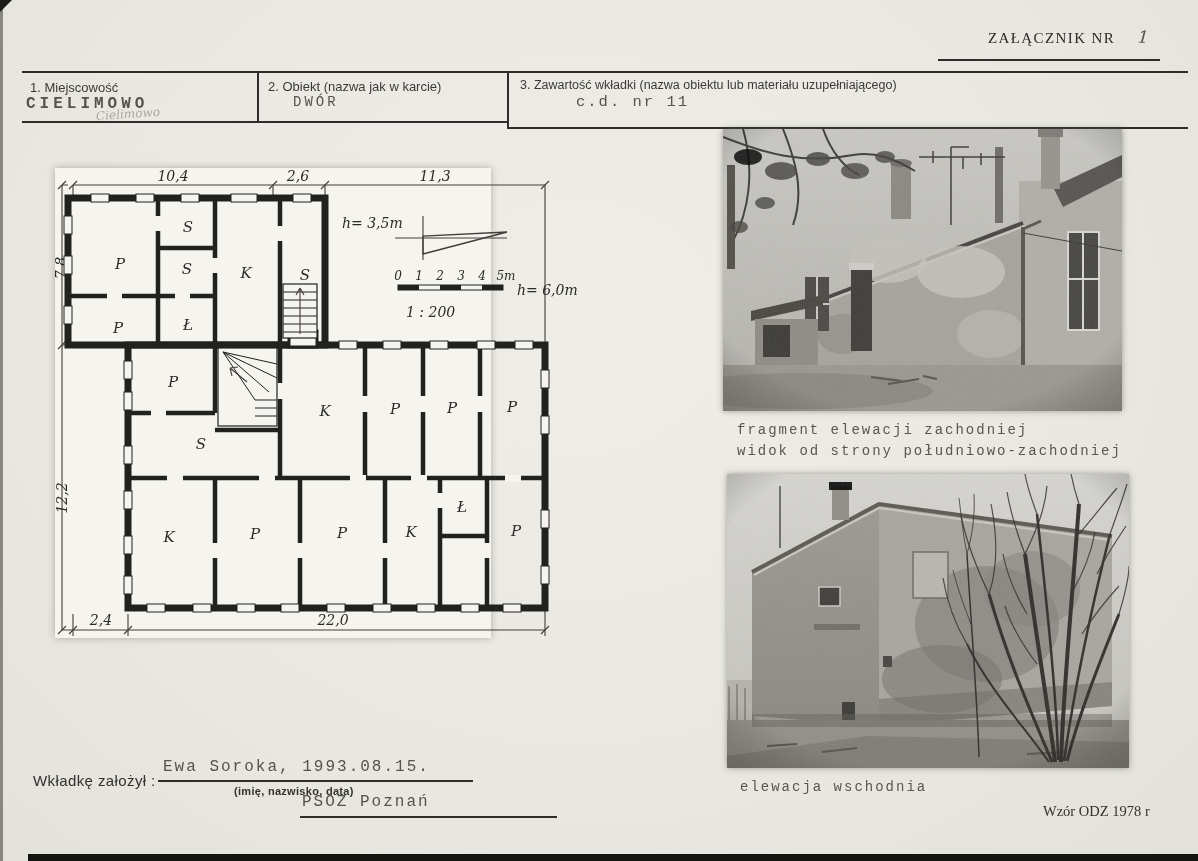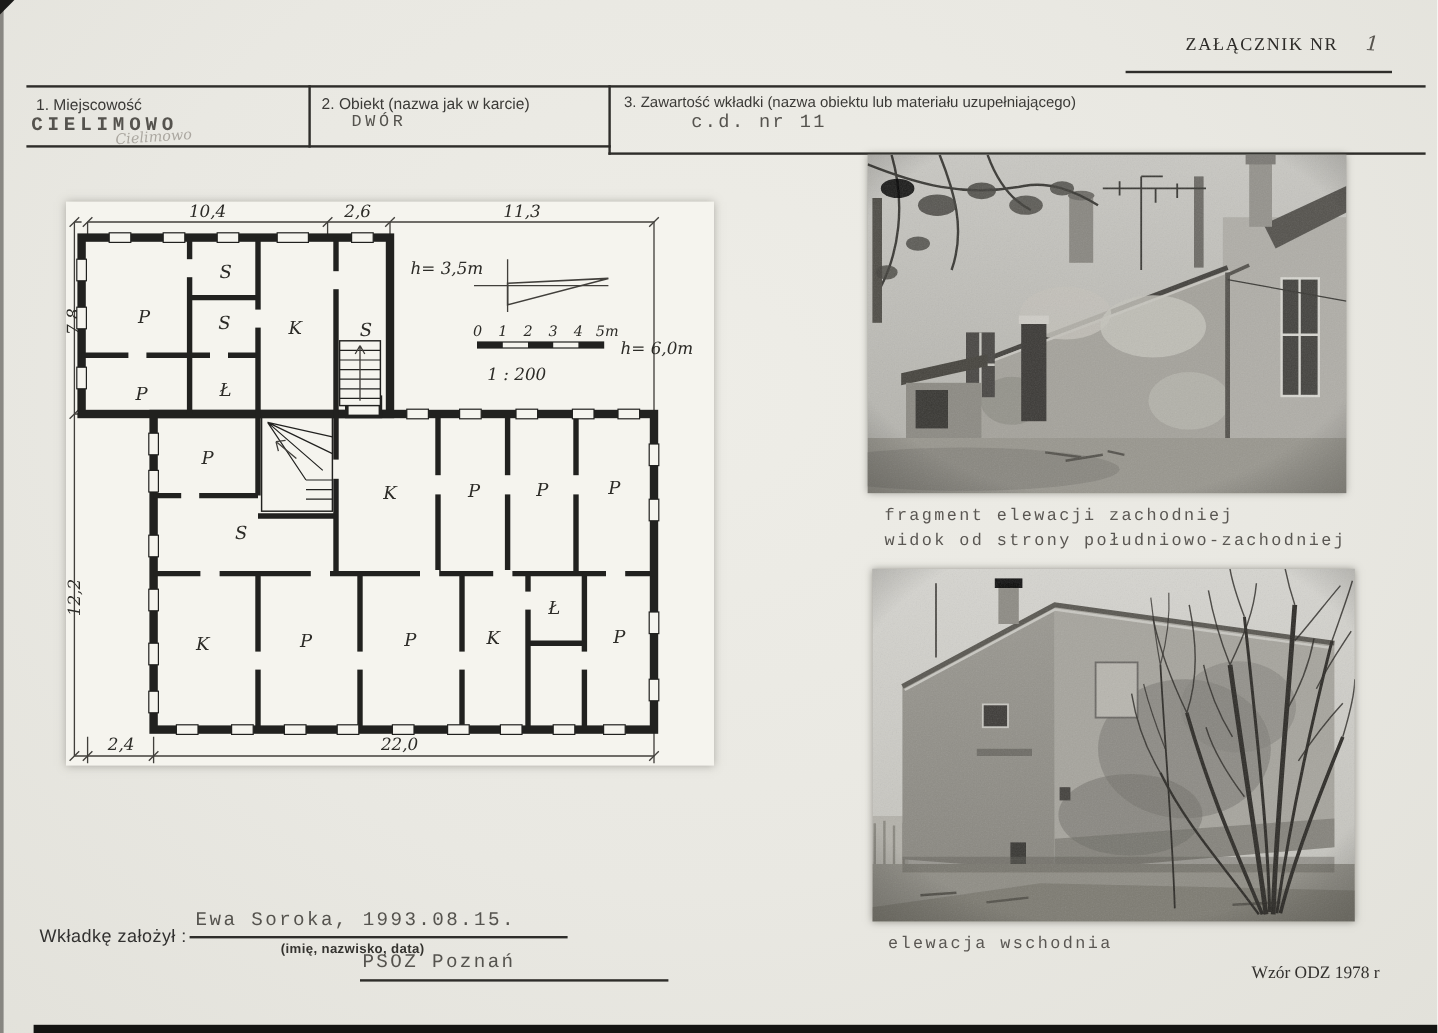--- a/index.html
+++ b/index.html
@@ -10,21 +10,21 @@
   }
   .abs{position:absolute;}
   .line{position:absolute;background:#2e2d2a;}
   .doc-title{font-family:"Liberation Serif",serif;font-size:15.5px;letter-spacing:.7px;color:#2d2b28;white-space:nowrap;}
   .attach-label{font-family:"Liberation Serif",serif;font-size:15px;letter-spacing:1.4px;color:#2d2b28;}
   .attach-num{font-family:"DejaVu Serif",serif;font-style:italic;font-size:17px;color:#57544e;transform:rotate(4deg);}
   .fld-label{font-size:13px;color:#3b3a37;white-space:nowrap;}
   .fld-label.small{font-size:12.5px;}
   .typed{font-family:"Liberation Mono","DejaVu Sans Mono",monospace;color:#55534e;white-space:nowrap;}
   .pencil{font-family:"DejaVu Serif",serif;font-style:italic;font-size:12px;color:#6e6860;opacity:.5;transform:rotate(-4deg);white-space:nowrap;}
-  .plan-panel{position:absolute;left:55px;top:168px;width:540px;height:470px;background:#f5f4ee;box-shadow:0 0 7px rgba(110,108,100,.5);}
+  .plan-panel{position:absolute;left:55px;top:168px;width:436px;height:470px;background:#f5f4ee;box-shadow:0 0 7px rgba(110,108,100,.5);}
   .photo{position:absolute;box-shadow:0 0 6px rgba(90,88,80,.55);background:#b5b3ad;}
   .caption{position:absolute;font-family:"Liberation Mono","DejaVu Sans Mono",monospace;font-size:14px;letter-spacing:2px;line-height:21px;color:#5a5753;white-space:nowrap;}
   .footer-label{font-size:15px;color:#323130;letter-spacing:.4px;white-space:nowrap;}
   .footer-hint{font-size:11px;font-weight:bold;color:#34332f;letter-spacing:.3px;white-space:nowrap;}
   .form-note{font-family:"Liberation Serif",serif;font-size:14.5px;color:#33312e;white-space:nowrap;}
   
   .edge-left{position:absolute;left:0;top:0;width:3px;height:861px;background:#3c3b37;opacity:.55;}
   .corner-wedge{position:absolute;left:0;top:0;width:0;height:0;border-top:12px solid #1b1b19;border-right:12px solid transparent;}
   .bottom-strip{position:absolute;left:28px;top:854px;width:1170px;height:7px;background:#141412;}
   

